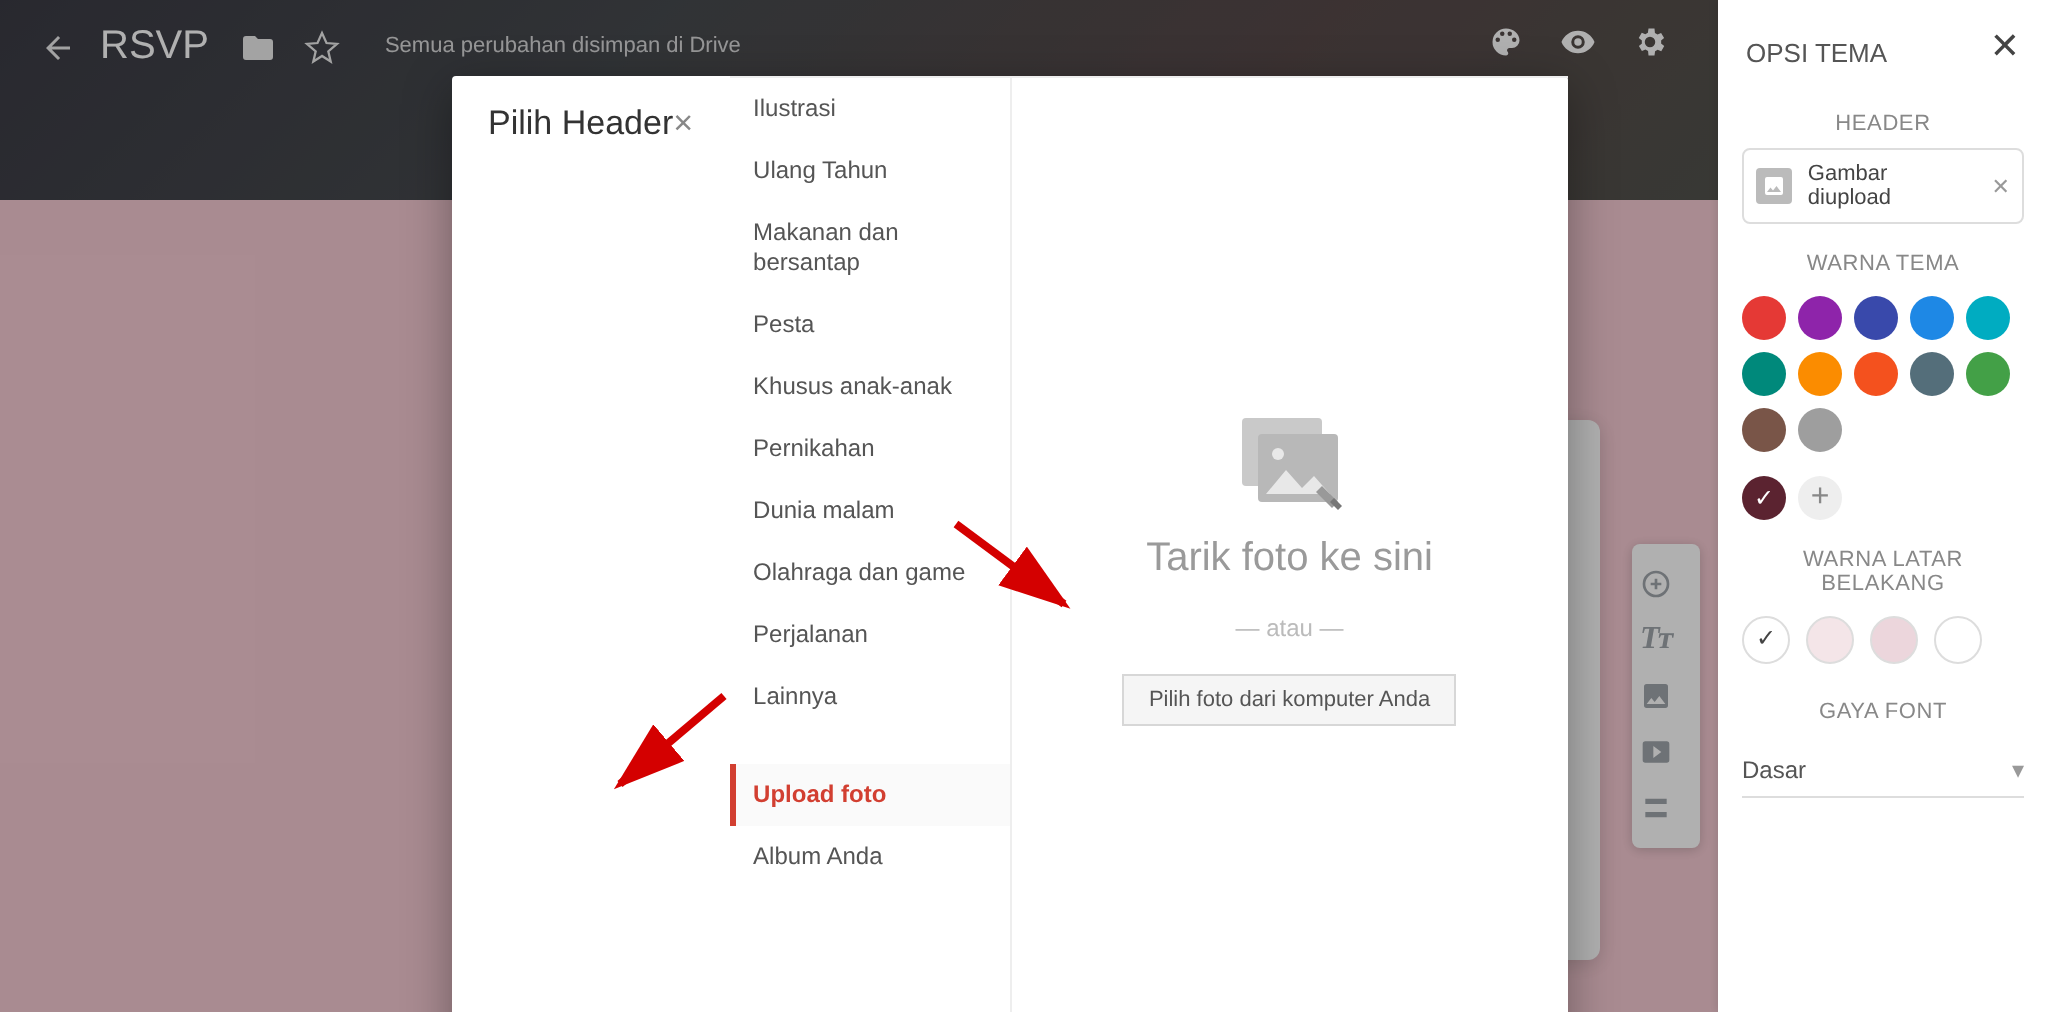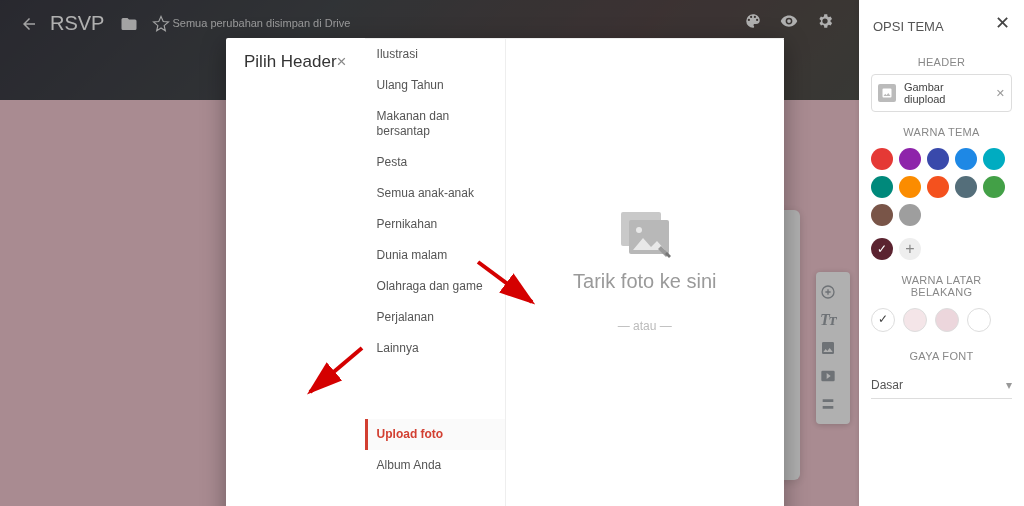--- a/index.html
+++ b/index.html
@@ -2,21 +2,21 @@
 <html><head>
 <meta charset="utf-8">
 <style>
   html,body{margin:0;padding:0;font-family:Arial,Helvetica,sans-serif;width:1024px;height:506px;overflow:hidden;background:#f5c7d0;}
   .topbar{position:absolute;top:0;left:0;right:0;height:100px;background:linear-gradient(135deg,#556 0%,#6a7078 30%,#8a6f6f 60%,#7a8a7a 100%);filter:brightness(.75);}
   .topbar .shade{position:absolute;inset:0;background:rgba(0,0,0,.25);}
   .tb-row{position:absolute;top:12px;left:18px;right:190px;display:flex;align-items:center;color:#fff;font-size:18px;}
   .tb-row .ic{width:22px;height:22px;display:inline-flex;align-items:center;justify-content:center;opacity:.9;}
   .tb-row .ic svg{fill:#fff;}
   .tb-title{margin:0 14px 0 10px;font-size:20px;}
-  .tb-sub{font-size:11px;opacity:.8;line-height:1.2;}
+  .tb-sub{font-size:11px;opacity:.8;line-height:1.2;margin-left:20px;}
   .tb-right{position:absolute;top:12px;right:190px;display:flex;gap:18px;color:#fff;}
   .tb-right .ic svg{fill:#fff;width:18px;height:18px;}
   .form-card{position:absolute;top:210px;left:240px;width:560px;height:270px;background:#fff;border-radius:6px;box-shadow:0 2px 10px rgba(0,0,0,.15);}
   .card-footer{position:absolute;bottom:8px;right:20px;display:flex;align-items:center;gap:14px;font-size:12px;color:#888;}
   .card-footer .sw{width:18px;height:18px;border-radius:50%;background:#8c746e;}
   .card-footer .vdots{width:14px;color:#999;}
   .side-tools{position:absolute;top:272px;left:816px;width:34px;background:#fff;border-radius:4px;box-shadow:0 1px 6px rgba(0,0,0,.2);padding:6px 0;}
   .side-tools .t{width:24px;height:28px;display:flex;align-items:center;justify-content:center;color:#9aa0a6;font-size:16px;font-style:italic;}
   .side-tools .t svg{fill:#9aa0a6;width:16px;height:16px;}
   .right-panel{position:absolute;top:0;right:0;width:165px;height:506px;background:#fff;box-shadow:-1px 0 4px rgba(0,0,0,.1);}
@@ -35,26 +35,26 @@
   .bg-sel::after{content:"✓";display:block;text-align:center;font-size:12px;color:#444;line-height:20px;}
   .font-sel{margin:4px 12px;border-bottom:1px solid #ddd;padding:6px 0;font-size:12px;color:#555;display:flex;justify-content:space-between;}
   
   .overlay{position:absolute;inset:0;background:rgba(30,30,30,.35);}
   .modal{position:absolute;top:38px;left:226px;width:558px;height:492px;background:#fff;border-radius:2px;box-shadow:0 6px 24px rgba(0,0,0,.35);display:flex;flex-direction:row;}
   .m-head{display:flex;justify-content:space-between;padding:14px 18px 10px;font-size:17px;color:#333;}
   .m-close{color:#888;cursor:pointer;}
   .m-body{flex:1;display:flex;border-top:1px solid #eee;}
   .m-side{width:140px;border-right:1px solid #eee;overflow:auto;font-size:12px;}
   .m-side .cat{padding:8px 12px;color:#555;cursor:pointer;line-height:1.25;}
-  .m-side .cat.active{color:#d23f31;background:#fafafa;border-left:3px solid #d23f31;padding-left:9px;font-weight:bold;margin-top:37px;}
+  .m-side .cat.active{color:#d23f31;background:#fafafa;border-left:3px solid #d23f31;padding-left:9px;font-weight:bold;}
   .m-main{flex:1;position:relative;display:flex;flex-direction:column;align-items:center;justify-content:center;color:#9a9a9a;}
   .drop-ic{margin-bottom:8px;}
   .drop-ic svg{fill:#b8b8b8;}
   .drop-t{font-size:20px;color:#9a9a9a;}
-  .drop-or{font-size:12px;margin:26px 0;color:#bbb;}
+  .drop-or{font-size:12px;margin:16px 0;color:#bbb;}
   .pick-btn{border:1px solid #d7d7d7;background:#f5f5f5;padding:6px 12px;font-size:11px;color:#555;cursor:pointer;}
   
   .arrow{position:absolute;pointer-events:none;}
   .arrow svg{overflow:visible;}
 </style>
 </head>
 <body>
 
 <div class="topbar">
   <div class="shade"></div>
@@ -186,21 +186,21 @@
   <div class="m-head">
     <span>Pilih Header</span>
     <span class="m-close">×</span>
   </div>
   <div class="m-body">
     <div class="m-side" id="cat-list">
         <div class="cat">Ilustrasi</div>
         <div class="cat">Ulang Tahun</div>
         <div class="cat">Makanan dan bersantap</div>
         <div class="cat">Pesta</div>
-        <div class="cat">Semua anak-anak</div>
+        <div class="cat">Khusus anak-anak</div>
         <div class="cat">Pernikahan</div>
         <div class="cat">Dunia malam</div>
         <div class="cat">Olahraga dan game</div>
         <div class="cat">Perjalanan</div>
         <div class="cat">Lainnya</div>
         <div style="height: 18px;"></div>
         <div class="cat active">Upload foto</div>
         <div class="cat">Album Anda</div>
       </div>
     <div class="m-main">
@@ -209,20 +209,21 @@
             <rect x="4" y="2" width="40" height="34" rx="2" fill="#c9c9c9"></rect>
             <rect x="12" y="10" width="40" height="34" rx="2" fill="#b8b8b8"></rect>
             <circle cx="22" cy="20" r="3" fill="#e8e8e8"></circle>
             <path d="M16 40l10-12 8 9 6-6 8 9z" fill="#e8e8e8"></path>
             <path d="M44 36l8 8-3 3-8-8z" fill="#999"></path>
             <path d="M50 42l4 4-2 2-4-4z" fill="#777"></path>
           </svg>
       </div>
       <div class="drop-t">Tarik foto ke sini</div>
       <div class="drop-or">— atau —</div>
+      <button class="pick-btn">Pilih foto dari komputer Anda</button>
     </div>
   </div>
 
 </div>
 
 <div class="arrow" style="left:302px;top:344px;">
   <svg width="70" height="60">
       <defs>
         <marker id="ah1" markerWidth="10" markerHeight="10" refX="8" refY="3" orient="auto">
           <path d="M0,0 L0,6 L9,3 z" fill="#d40000"></path>

